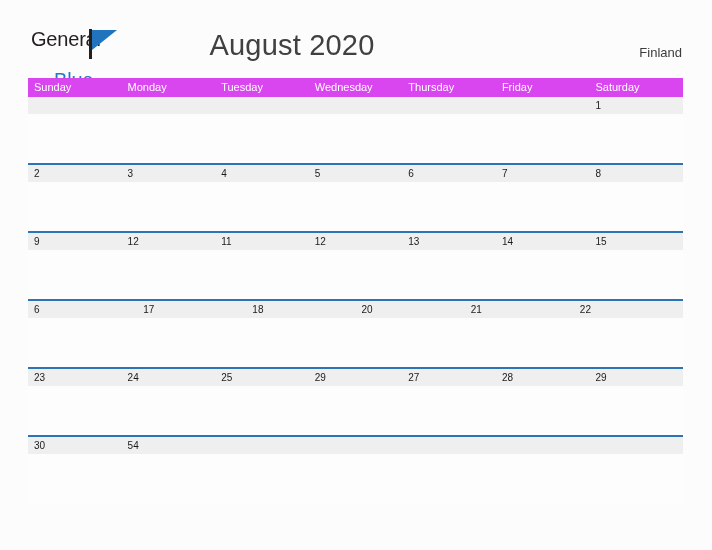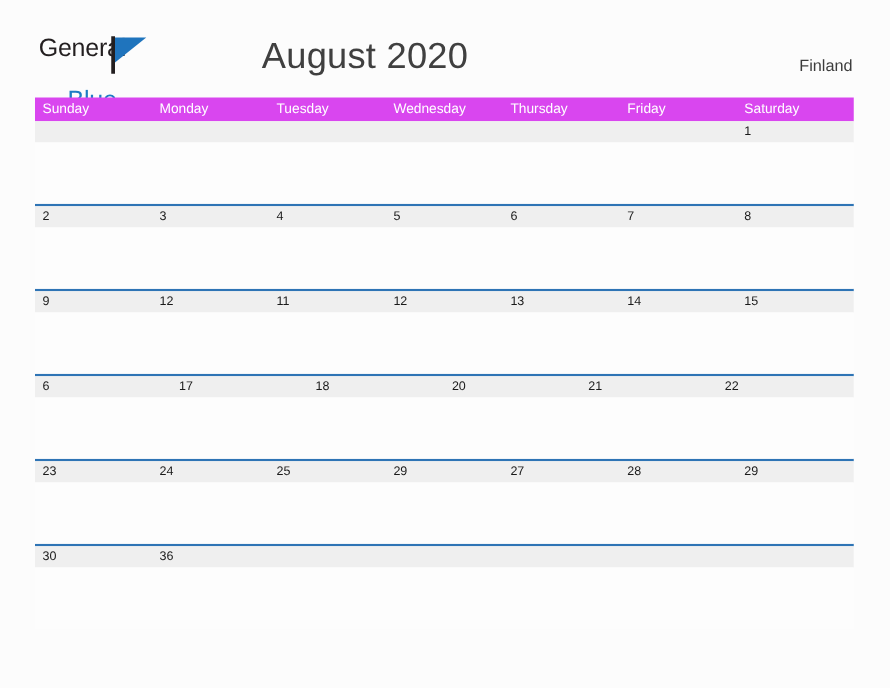--- a/index.html
+++ b/index.html
@@ -307,21 +307,21 @@
         <div class="body-cell"></div>
         <div class="body-cell"></div>
         <div class="body-cell"></div>
         <div class="body-cell"></div>
       </div>
     </div>
 
     <div class="week-row last">
       <div class="num-band">
         <div class="num-cell">30</div>
-        <div class="num-cell">36</div>
+        <div class="num-cell">54</div>
         <div class="num-cell"></div>
         <div class="num-cell"></div>
         <div class="num-cell"></div>
         <div class="num-cell"></div>
         <div class="num-cell"></div>
       </div>
       <div class="body-band">
         <div class="body-cell"></div>
         <div class="body-cell"></div>
         <div class="body-cell"></div>

